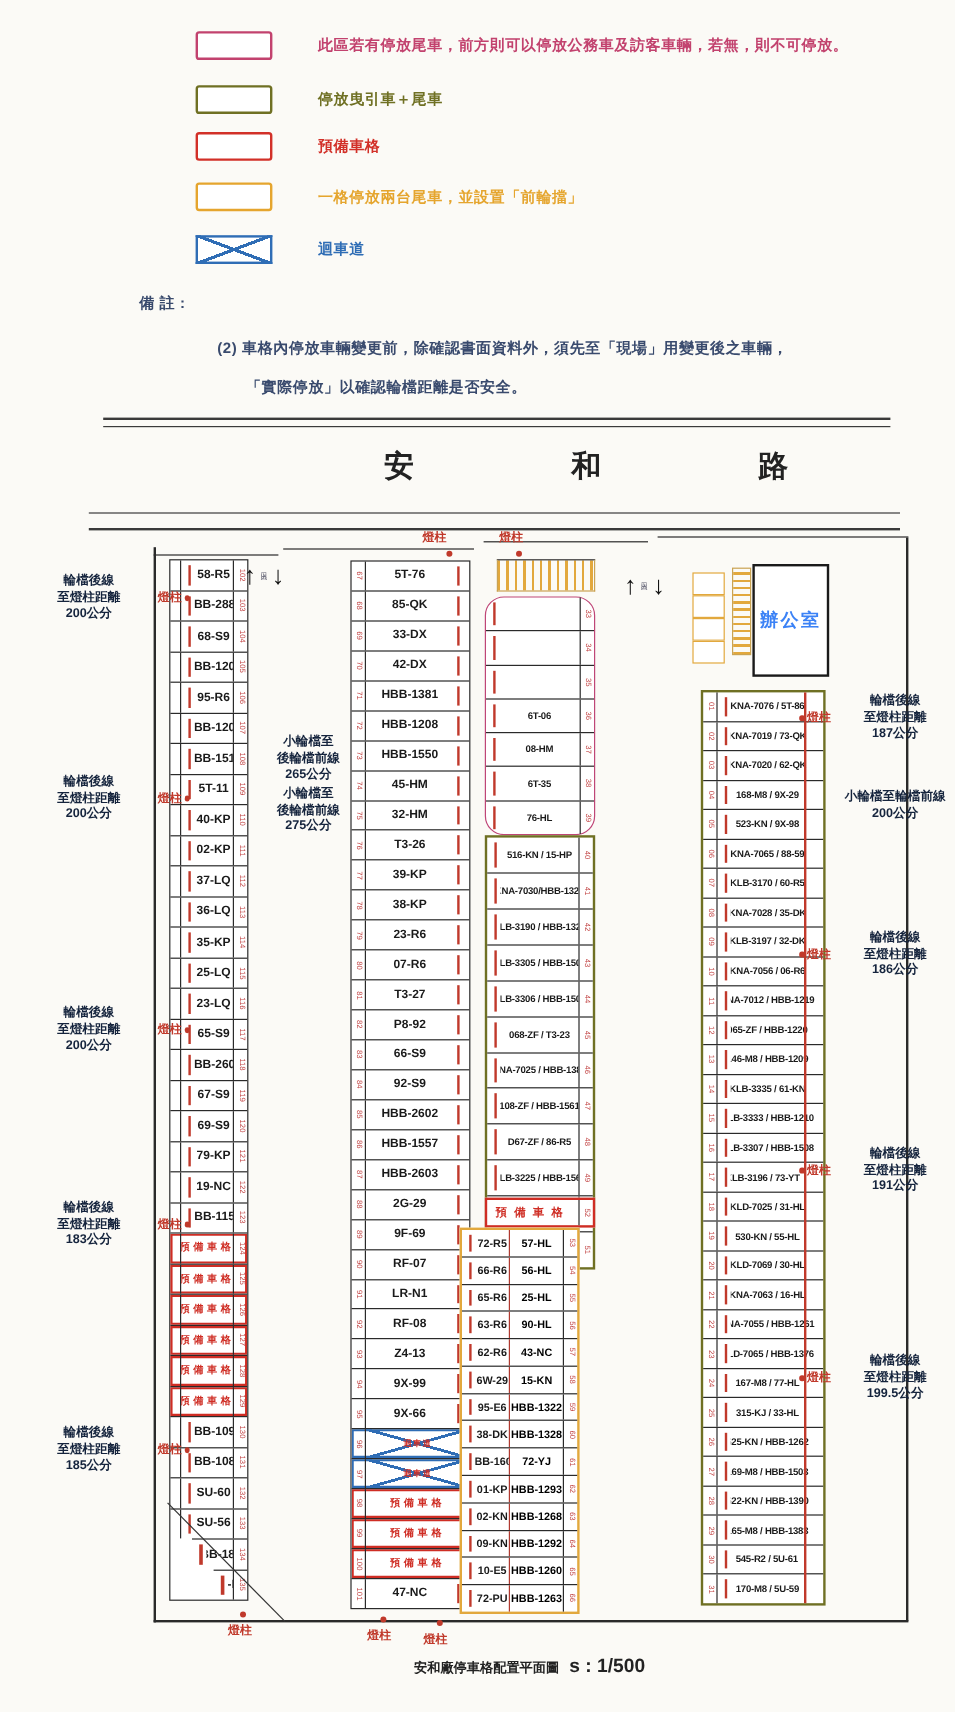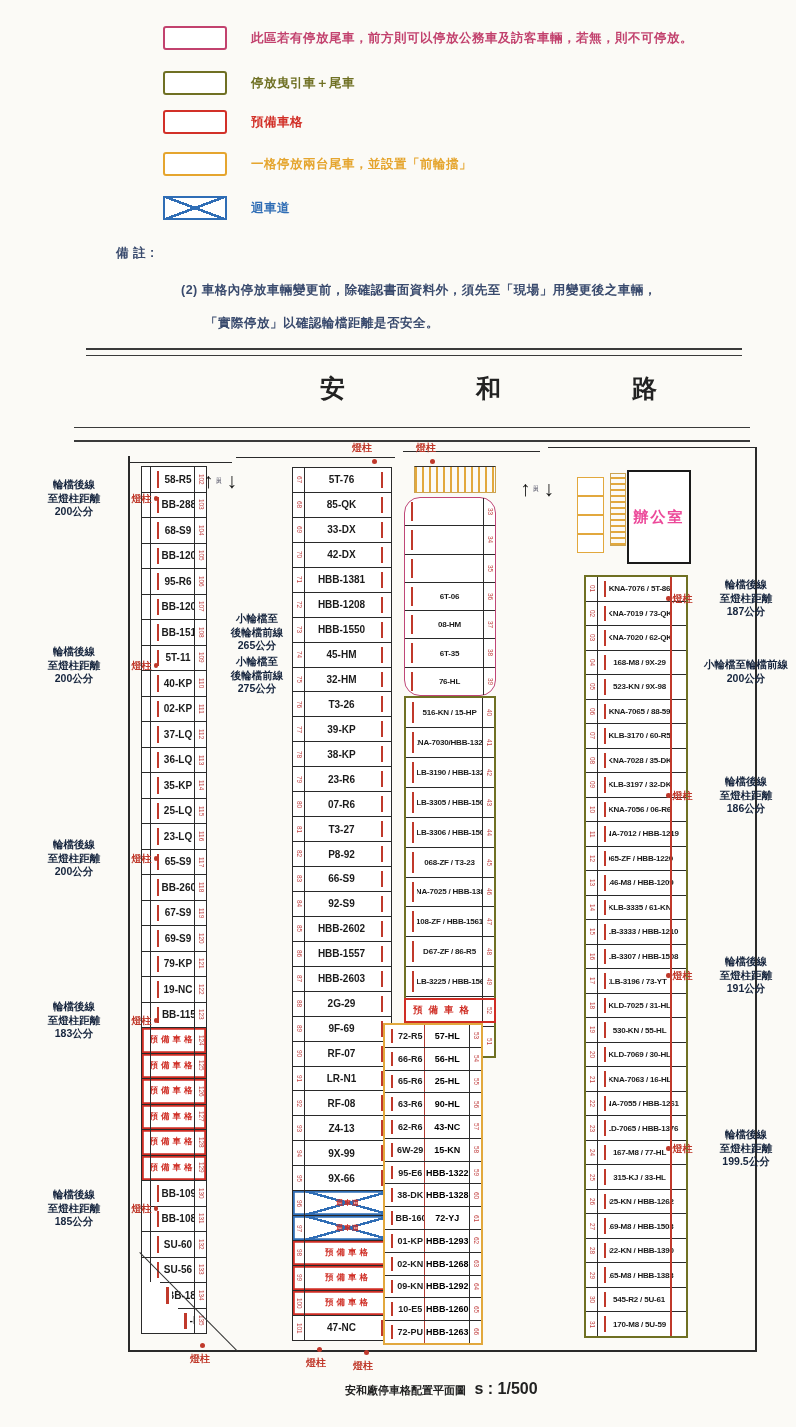--- a/index.html
+++ b/index.html
@@ -8,21 +8,21 @@
   .abs{position:absolute;}
   
   .lg-row{position:absolute;left:163px;display:flex;align-items:center;}
   .lg-box{width:60px;height:20px;border:2.6px solid #888;border-radius:3px;background:#fff;
           flex:0 0 auto;position:relative;}
   .lg-box.blue-cross{border-radius:0;}
   .lg-box.blue-cross::before,.lg-box.blue-cross::after{content:"";position:absolute;left:-2px;top:-2px;
           width:calc(100% + 4px);height:calc(100% + 4px);
           background:linear-gradient(to top right,transparent calc(50% - 1.3px),#2f6db5 calc(50% - 1.3px),#2f6db5 calc(50% + 1.3px),transparent calc(50% + 1.3px));}
   .lg-box.blue-cross::after{background:linear-gradient(to bottom right,transparent calc(50% - 1.3px),#2f6db5 calc(50% - 1.3px),#2f6db5 calc(50% + 1.3px),transparent calc(50% + 1.3px));}
-  .lg-label{margin-left:24px;font-size:12.5px;font-weight:bold;letter-spacing:.5px;white-space:nowrap;}
+  .lg-label{margin-left:38px;font-size:12.5px;font-weight:bold;letter-spacing:.5px;white-space:nowrap;}
   
   .note{position:absolute;font-size:12.5px;font-weight:bold;color:#394a6d;letter-spacing:.5px;white-space:nowrap;}
   .note .red{color:#d03030;}
   
   .hline{position:absolute;background:#3a3a3a;}
   .road-name{position:absolute;font-size:25px;font-weight:bold;color:#222;letter-spacing:62px;white-space:nowrap;}
   
   .col{position:absolute;display:flex;flex-direction:column;background:#fff;border:1.6px solid #2a2a2a;box-sizing:border-box;}
   .row{flex:1;display:flex;align-items:stretch;min-height:0;position:relative;box-sizing:border-box;}
   .row + .row{border-top:1px solid #2a2a2a;}
@@ -51,21 +51,21 @@
   .pr{flex:1;display:flex;align-items:center;justify-content:center;font-size:9px;font-weight:bold;white-space:nowrap;overflow:hidden;}
   .pl .plate{font-size:9px;}
   .res-t{color:#cf2d24;font-size:9.5px;font-weight:bold;letter-spacing:6px;}
   
   .hatchH{position:absolute;border:1px solid #caa353;border-top:1.4px solid #333;
           background:repeating-linear-gradient(90deg,#e2a83d 0 2px,transparent 2px 7px);}
   .hatchV{position:absolute;border:1px solid #caa353;
           background:repeating-linear-gradient(0deg,#e2a83d 0 2px,transparent 2px 6px);}
   .ycell{border:1.6px solid #e2a83d;background:#fff;flex:1;}
   .office{position:absolute;border:2.4px solid #1a1a1a;background:#fff;display:flex;align-items:center;
-          justify-content:center;font-size:15px;font-weight:bold;letter-spacing:2px;color:#ec4899;}
+          justify-content:center;font-size:15px;font-weight:bold;letter-spacing:2px;color:#3b82f6;}
   
   .gate{position:absolute;display:flex;align-items:flex-start;gap:3px;}
   .garr{font-size:21px;font-weight:900;color:#111;line-height:1;}
   .gtxt{writing-mode:vertical-rl;font-size:5.5px;color:#667;margin-top:3px;}
   
   .ann{position:absolute;text-align:center;font-weight:bold;color:#15243d;font-size:10.5px;line-height:1.3;}
   .ann .ln{display:block;white-space:nowrap;}
   .lamp{position:absolute;display:flex;align-items:center;gap:2px;color:#c0392b;font-size:10px;font-weight:bold;white-space:nowrap;}
   .dot{width:4.5px;height:4.5px;border-radius:50%;background:#c0392b;flex:0 0 auto;}
   .lamp-free{position:absolute;color:#c0392b;font-size:10px;font-weight:bold;white-space:nowrap;}

